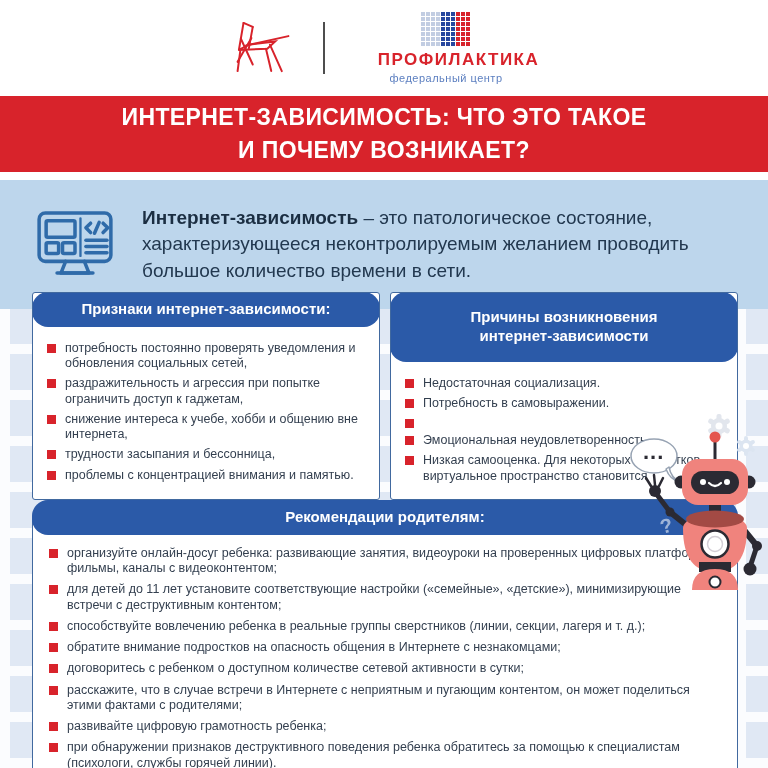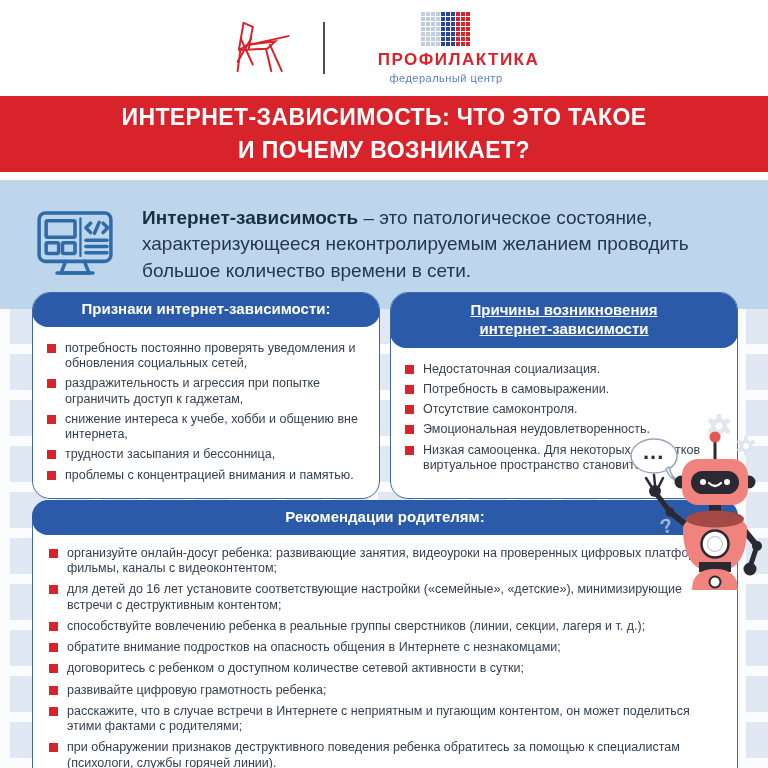--- a/index.html
+++ b/index.html
@@ -41,29 +41,29 @@
     display:flex;align-items:center;gap:28px;padding:0 0 0 36px;box-sizing:border-box;z-index:2;
   }
   .def-icon{width:78px;height:72px;flex-shrink:0;}
   .def-text{font-size:19px;color:#22384f;line-height:1.38;max-width:585px;}
   .def-text b{color:#1b2e42;}
   
   .columns{
     position:absolute;left:32px;top:292px;width:706px;display:flex;gap:10px;z-index:3;
   }
   .card{
-    background:#fff;border:1.5px solid #41699f;border-radius:18px;
+    background:#fff;border:1.5px solid #41699f;border-radius:3px;
     box-sizing:border-box;overflow:hidden;flex:1;
   }
   .pill{
     background:#2b5aa8;border-radius:16px;margin:-1px -1px 0 -1px;
     color:#fff;font-weight:bold;text-align:center;font-size:15px;
     padding:8px 14px;line-height:1.25;
   }
-  .pill .narrow{display:block;max-width:218px;margin:1px auto;text-decoration:underline;}
+  .pill .narrow{display:block;max-width:218px;margin:8px auto;}
   ul.blist{list-style:none;margin:0;padding:14px 13px 10px 14px;}
   ul.blist li{display:flex;gap:9px;margin-bottom:5px;}
   ul.blist .bullet{width:9px;height:9px;background:#d8232b;flex-shrink:0;margin-top:3px;}
   ul.blist .item-text{font-size:12.5px;color:#333f4f;line-height:1.22;}
   .rec-card{
     position:absolute;left:32px;top:500px;width:706px;min-height:250px;z-index:3;
     background:#fff;border:1.5px solid #41699f;border-radius:18px;box-sizing:border-box;
   }
   .rec-card .pill{border-radius:16px;}
   .rec-card ul.blist{padding:11px 16px 12px 16px;}
@@ -230,21 +230,20 @@
           <li>
             <span class="bullet"></span>
             <span class="item-text">Недостаточная социализация.</span>
           </li>
           <li>
             <span class="bullet"></span>
             <span class="item-text">Потребность в самовыражении.</span>
           </li>
           <li>
             <span class="bullet"></span>
-            <span class="item-text">Отсутствие самоконтроля.</span>
           </li>
           <li>
             <span class="bullet"></span>
             <span class="item-text">Эмоциональная неудовлетворенность.</span>
           </li>
           <li>
             <span class="bullet"></span>
             <span class="item-text">Низкая самооценка. Для некоторых подростков виртуальное пространство становится</span>
           </li>
         </ul>
@@ -253,41 +252,41 @@
 
   <div class="rec-card">
     <div class="pill">Рекомендации родителям:</div>
     <ul class="blist">
         <li>
           <span class="bullet"></span>
           <span class="item-text">организуйте онлайн-досуг ребенка: развивающие занятия, видеоуроки на проверенных цифровых платформах; фильмы, каналы с видеоконтентом;</span>
         </li>
         <li>
           <span class="bullet"></span>
-          <span class="item-text">для детей до 16 лет установите соответствующие настройки («семейные», «детские»), минимизирующие встречи с деструктивным контентом;</span>
+          <span class="item-text">для детей до 11 лет установите соответствующие настройки («семейные», «детские»), минимизирующие встречи с деструктивным контентом;</span>
         </li>
         <li>
           <span class="bullet"></span>
           <span class="item-text">способствуйте вовлечению ребенка в реальные группы сверстников (линии, секции, лагеря и т. д.);</span>
         </li>
         <li>
           <span class="bullet"></span>
           <span class="item-text">обратите внимание подростков на опасность общения в Интернете с незнакомцами;</span>
         </li>
         <li>
           <span class="bullet"></span>
           <span class="item-text">договоритесь с ребенком о доступном количестве сетевой активности в сутки;</span>
         </li>
         <li>
           <span class="bullet"></span>
+          <span class="item-text">расскажите, что в случае встречи в Интернете с неприятным и пугающим контентом, он может поделиться этими фактами с родителями;</span>
+        </li>
+        <li>
+          <span class="bullet"></span>
           <span class="item-text">развивайте цифровую грамотность ребенка;</span>
-        </li>
-        <li>
-          <span class="bullet"></span>
-          <span class="item-text">расскажите, что в случае встречи в Интернете с неприятным и пугающим контентом, он может поделиться этими фактами с родителями;</span>
         </li>
         <li>
           <span class="bullet"></span>
           <span class="item-text">при обнаружении признаков деструктивного поведения ребенка обратитесь за помощью к специалистам (психологи, службы горячей линии).</span>
         </li>
       </ul>
   </div>
 
   <div class="robot-wrap">
     <svg viewBox="0 0 144 180" width="144" height="180">

